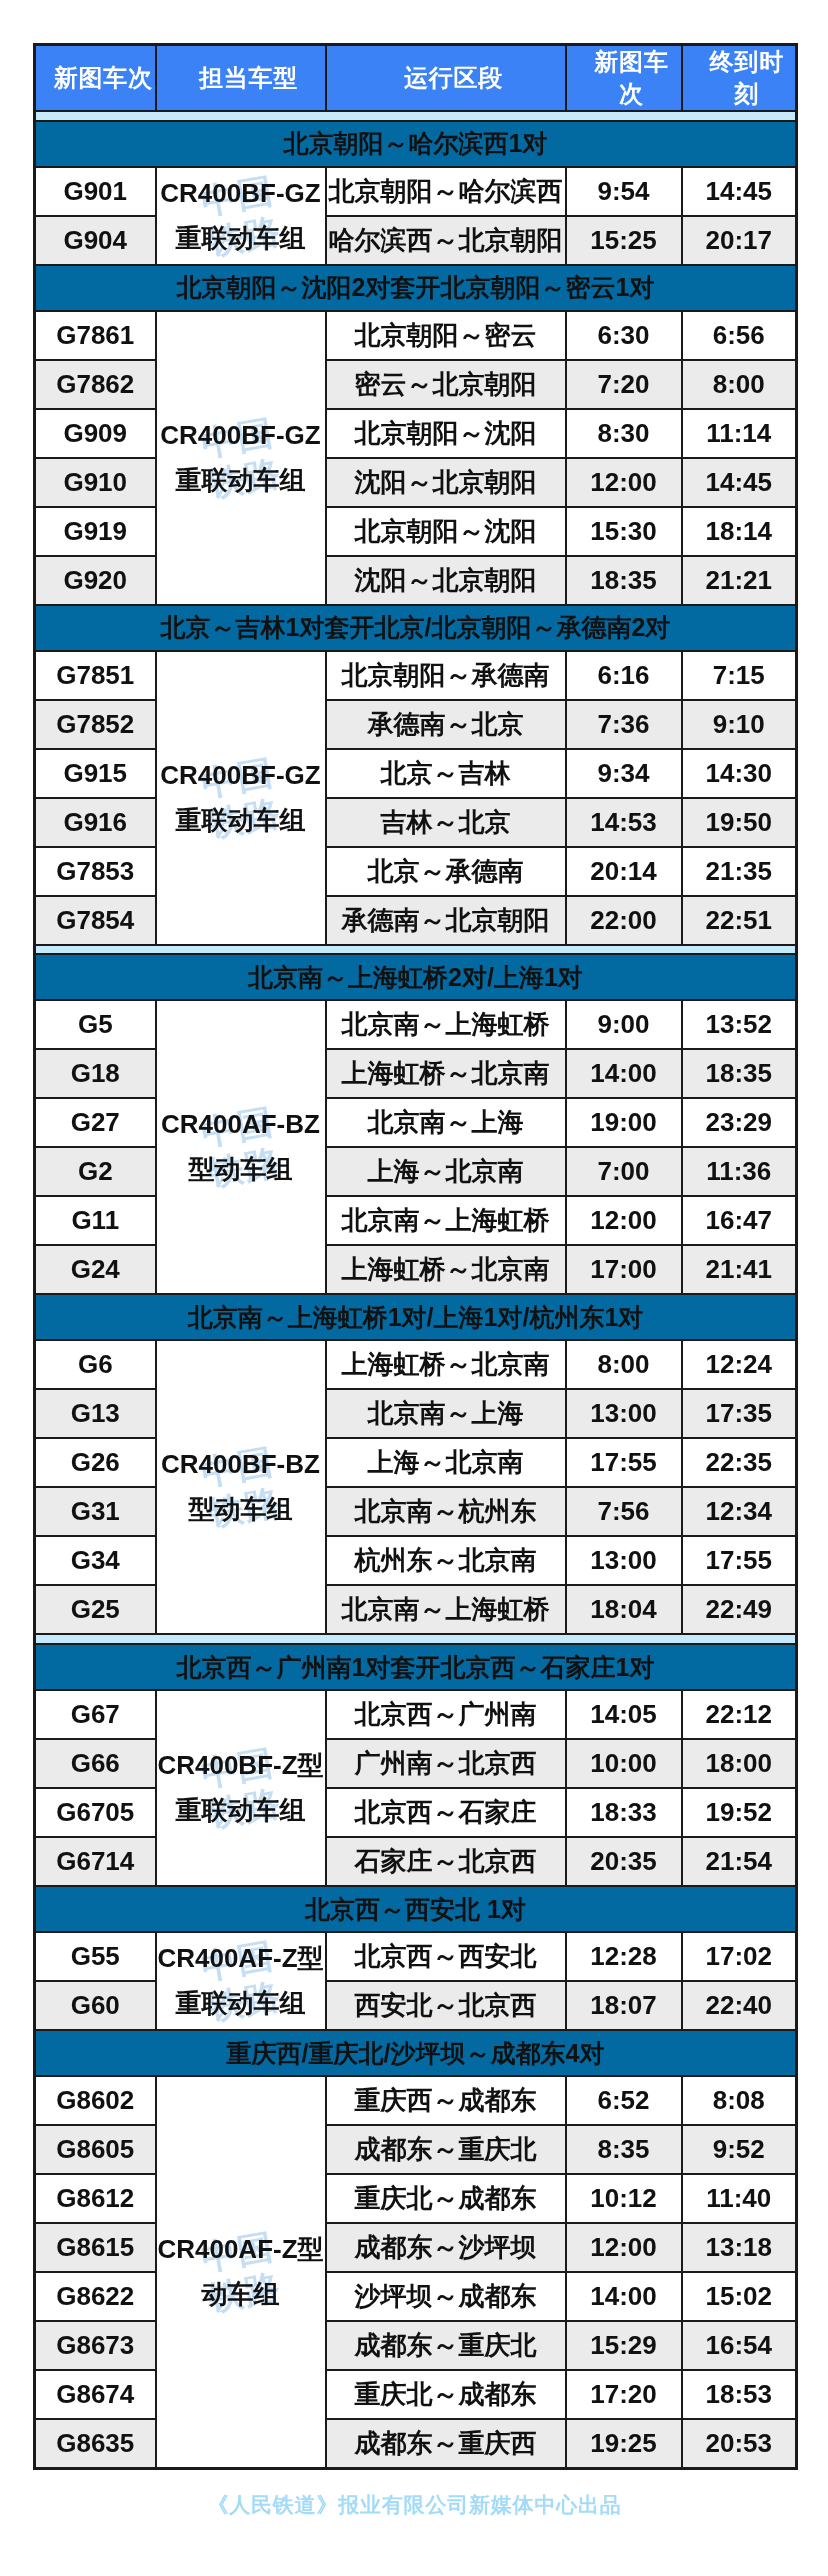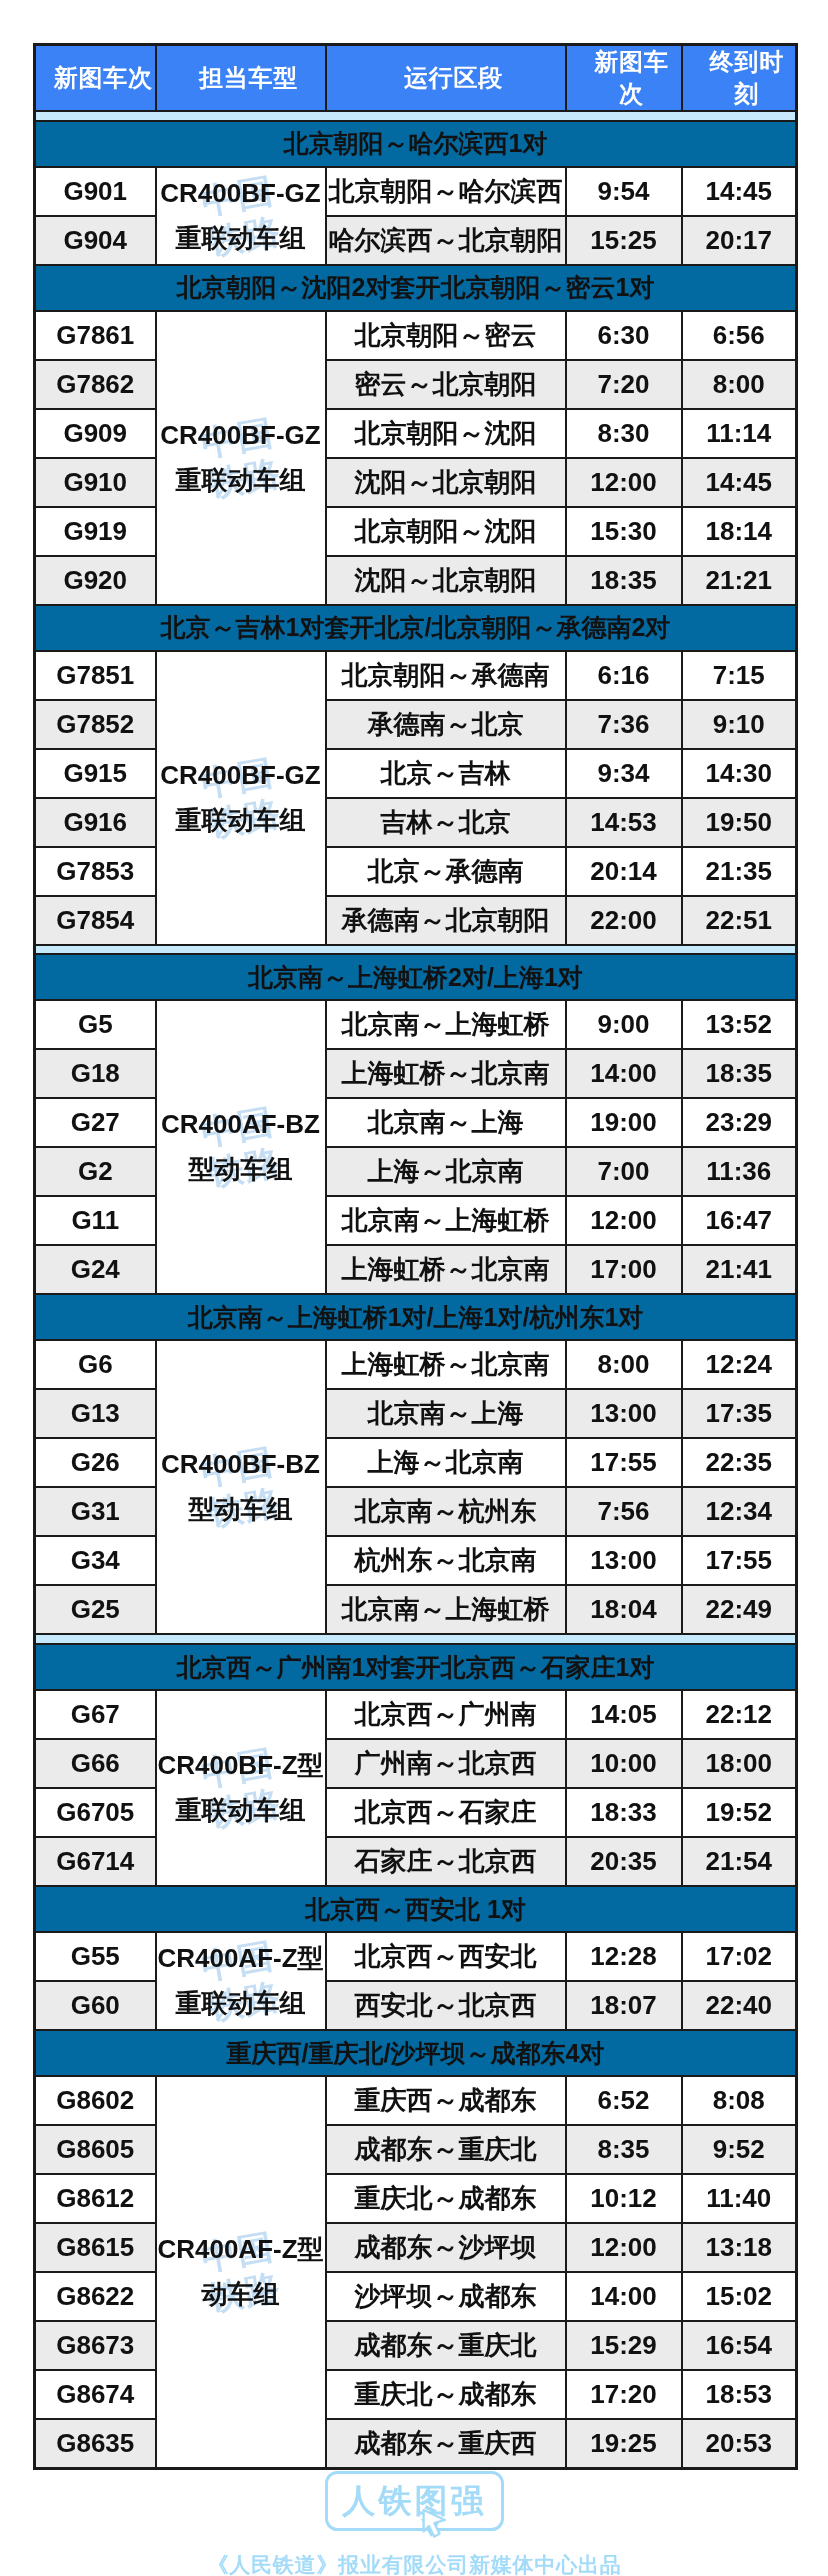--- a/index.html
+++ b/index.html
@@ -399,25 +399,17 @@
         <tr class="data alt">
           <td>G8635</td>
           <td>成都东～重庆西</td>
           <td>19:25</td>
           <td>20:53</td>
         </tr>
       </tbody>
   </table>
 
   <div class="footer">
-    <div class="bubble">
-      <span>人铁图强</span>
-      <span class="tail"></span>
-      <span class="tail-inner"></span>
-      <svg class="cursor" width="35" height="35" viewBox="0 0 46 46">
-        <polygon points="10,4 38,17 24,21 31,35 24,39 17,25 10,32" fill="#ffffff" stroke="#A3DBF8" stroke-width="3" stroke-linejoin="round"></polygon>
-      </svg>
-    </div>
     <div class="credit">《人民铁道》报业有限公司新媒体中心出品</div>
   </div>
 
 </div>
 
 
 </body></html>

